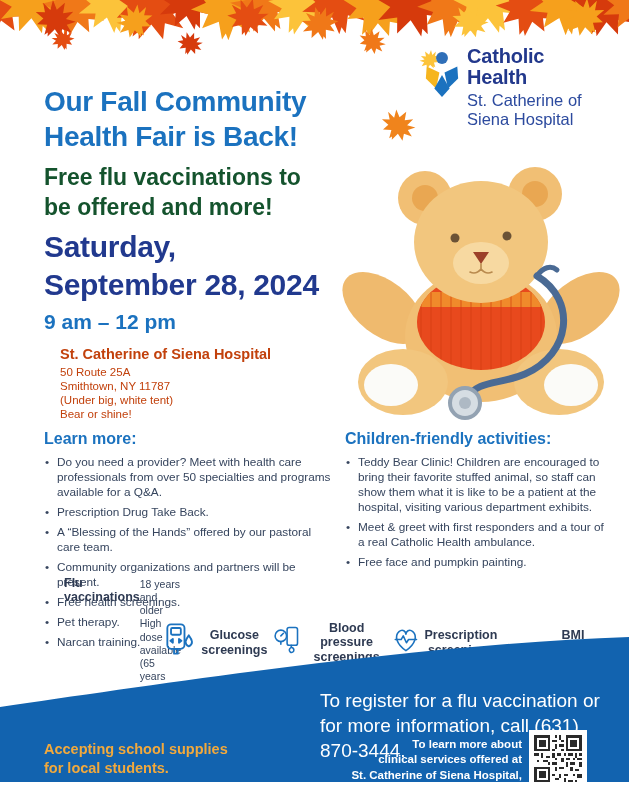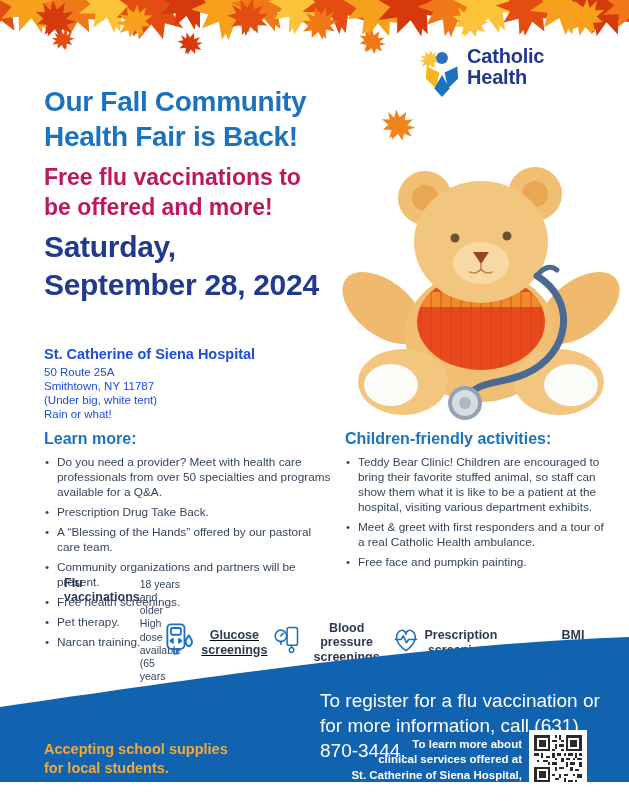--- a/index.html
+++ b/index.html
@@ -10,45 +10,45 @@
   
   .leaf-border{position:absolute;top:0;left:0;width:629px;height:78px;}
   .leaf-scatter{position:absolute;left:378px;top:106px;width:40px;height:40px;}
   
   .logo{position:absolute;left:425px;top:46px;display:flex;align-items:flex-start;}
   .logo-mark{width:34px;height:50px;margin-right:8px;margin-top:4px;flex:none;}
   .logo-name{font-size:20px;font-weight:bold;color:#22388c;line-height:21px;letter-spacing:-0.2px;}
   .logo-facility{font-size:16.5px;color:#2c4a9e;line-height:19px;margin-top:3px;}
   
   .title{position:absolute;left:44px;top:84px;font-size:28px;font-weight:bold;color:#1b72bf;line-height:35px;letter-spacing:-0.3px;}
-  .subtitle{position:absolute;left:44px;top:162px;font-size:23px;font-weight:bold;color:#be185d;line-height:30px;}
+  .subtitle{position:absolute;left:44px;top:162px;font-size:23px;font-weight:bold;color:#14532d;line-height:30px;}
   .date{position:absolute;left:44px;top:228px;font-size:30px;font-weight:bold;color:#21398e;line-height:38px;letter-spacing:-0.3px;}
   .time{position:absolute;left:44px;top:310px;font-size:21px;font-weight:bold;color:#1b72bf;}
-  .location{position:absolute;left:44px;top:346px;color:#1d4ed8;}
+  .location{position:absolute;left:60px;top:346px;color:#c2410c;}
   .location .loc-name{font-size:14.5px;font-weight:bold;margin-bottom:3px;}
   .location .loc-line{font-size:11.5px;line-height:14px;}
   
   .teddy{position:absolute;left:337px;top:156px;width:292px;height:264px;}
   
   .col{position:absolute;top:430px;}
   .col-left{left:44px;width:292px;}
   .col-right{left:345px;width:264px;}
   .col h3{margin:0 0 7px 0;font-size:16px;font-weight:bold;color:#1b72bf;}
   .col ul{list-style:none;margin:0;padding:0;}
   .col li{position:relative;padding-left:13px;margin-bottom:5px;font-size:11.8px;line-height:1.27;color:#36455e;}
   .col li::before{content:"\2022";position:absolute;left:1px;top:0;color:#36455e;}
   
   .screenings{position:absolute;left:28px;top:576px;width:574px;display:flex;}
   .screening{display:flex;flex-direction:row;align-items:center;text-align:center;}
   .screening .s-icon{width:58px;height:58px;margin-bottom:7px;}
   .screening .s-label{font-size:12.5px;font-weight:bold;color:#2e3a52;line-height:1.15;}
   .screening .s-sub{font-size:10.5px;color:#36455e;line-height:1.25;margin-top:2px;}
   .screening.flu{width:132px;align-items:flex-start;text-align:left;padding-left:14px;box-sizing:border-box;}
   .screening.flu .s-icon{align-self:flex-start;margin-left:22px;}
-  .screening.w1{width:112px;text-decoration:underline;} .screening.w2{width:118px;} .screening.w3{width:110px;} .screening.w4{width:102px;gap:40px;}
+  .screening.w1{width:112px;} .screening.w2{width:118px;} .screening.w3{width:110px;} .screening.w4{width:102px;gap:40px;}
   svg .ln{fill:none;stroke:#1b72bf;stroke-width:3;stroke-linecap:round;stroke-linejoin:round;}
   
   .wave{position:absolute;left:0;bottom:0;width:629px;height:150px;}
   .register{position:absolute;left:320px;top:688px;width:282px;color:#ffffff;font-size:19px;font-weight:normal;line-height:1.32;}
   .qr-text{position:absolute;left:350px;top:737px;width:172px;text-align:right;color:#ffffff;font-size:11.5px;font-weight:bold;line-height:1.33;}
   .qr{position:absolute;left:529px;top:730px;width:52px;height:52px;background:#ffffff;padding:3px;}
   .qr svg{display:block;width:52px;height:52px;}
   .supplies{position:absolute;left:44px;top:740px;font-size:14.5px;font-weight:bold;color:#f2a93c;line-height:1.3;}
 </style>
 </head>
@@ -101,42 +101,47 @@
       <circle cx="20" cy="8" r="7" fill="#2f6fb8"></circle>
       <path d="M2,18 L17,25 L13,44 L1,32 Z" fill="#f6b51e"></path>
       <path d="M38,18 L23,25 L27,44 L39,32 Z" fill="#1b72bf"></path>
       <path d="M20,28 L29,44 L20,54 L11,44 Z" fill="#1b72bf"></path>
     </svg>
     <div>
       <div class="logo-name">
         <div>Catholic</div>
         <div>Health</div>
       </div>
+      <div class="logo-facility">
+        <div>St. Catherine of</div>
+        <div>Siena Hospital</div>
+      </div>
     </div>
   </div>
 
   <div class="title">
     <div>Our Fall Community</div>
     <div>Health Fair is Back!</div>
   </div>
   <div class="subtitle">
     <div>Free flu vaccinations to</div>
     <div>be offered and more!</div>
   </div>
 
   <div class="date">
     <div>Saturday,</div>
     <div>September 28, 2024</div>
   </div>
+  <div class="time">9 am – 12 pm</div>
   <div class="location">
     <div class="loc-name">St. Catherine of Siena Hospital</div>
     <div class="loc-line">50 Route 25A</div>
     <div class="loc-line">Smithtown, NY 11787</div>
     <div class="loc-line">(Under big, white tent)</div>
-    <div class="loc-line">Rain or what!</div>
+    <div class="loc-line">Bear or shine!</div>
   </div>
 
   <svg class="teddy" viewBox="0 0 292 264" aria-hidden="true">
     <circle cx="88" cy="42" r="27" fill="#f1bf74"></circle>
     <circle cx="88" cy="42" r="13" fill="#e9a752"></circle>
     <circle cx="198" cy="38" r="27" fill="#f1bf74"></circle>
     <circle cx="198" cy="38" r="13" fill="#e9a752"></circle>
     <ellipse cx="46" cy="152" rx="47" ry="27" fill="#efba6e" transform="rotate(38 46 152)"></ellipse>
     <ellipse cx="242" cy="152" rx="47" ry="27" fill="#efba6e" transform="rotate(-38 242 152)"></ellipse>
     <ellipse cx="144" cy="180" rx="76" ry="66" fill="#f1bf74"></ellipse>

